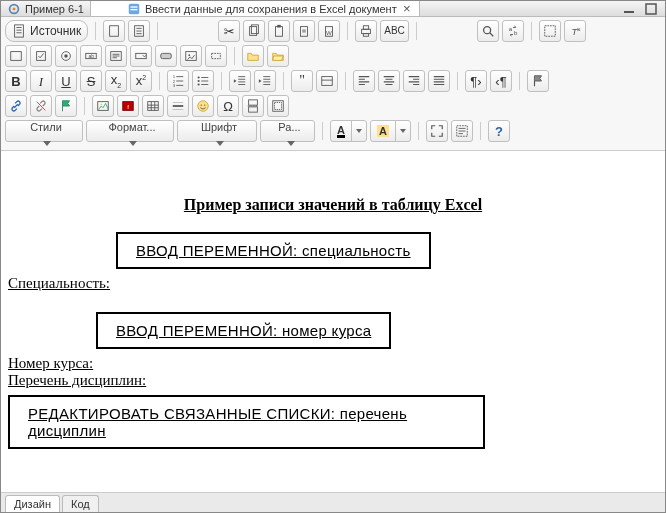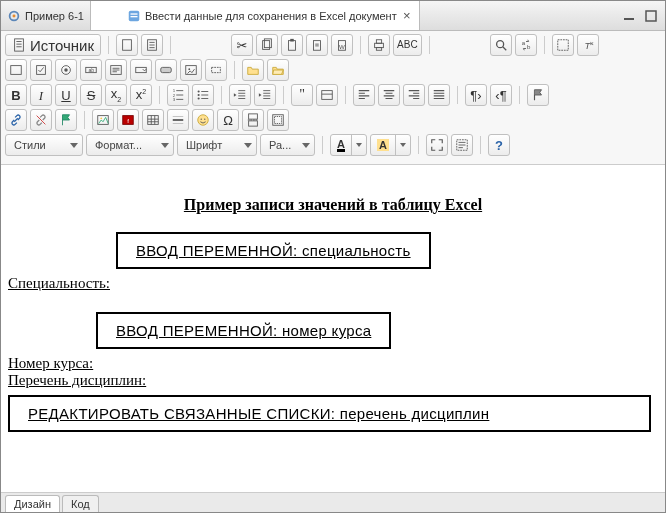--- a/index.html
+++ b/index.html
@@ -8,21 +8,21 @@
     font-family: Tahoma, Arial, sans-serif;
     font-size: 11px;
     background: #fff;
     width: 666px;
     height: 513px;
     border: 1px solid #888;
     overflow: hidden;
     position: relative;
   }
   .titlebar {
-    height: 30px;
+    height: 16px;
     background: linear-gradient(to bottom, #f5f5f5, #dddddd);
     border-bottom: 1px solid #bbb;
     display: flex;
     align-items: stretch;
     justify-content: center;
   }
   .tab {
     display: flex;
     align-items: center;
     padding: 0 6px;
@@ -70,39 +70,41 @@
     display: inline-flex;
     align-items: center;
     justify-content: center;
     color: #333;
     cursor: pointer;
     padding: 0 3px;
   }
   .tbbtn svg { width: 14px; height: 14px; display: block; }
   .tbbtn.text {
     padding: 0 6px;
-    font-size: 15px;
+    font-size: 12px;
+    border-radius: 9px;
   }
   .tbbtn .glyph { font-size: 13px; line-height: 1; color: #333; }
   .tbsep {
     width: 1px; height: 18px; background: #ccc;
     margin: 0 4px;
   }
   .combo {
     height: 22px;
     border: 1px solid #c0c0c0;
     background: linear-gradient(to bottom, #ffffff, #ececec);
     border-radius: 3px;
     display: inline-flex;
     align-items: center;
     padding: 0 4px 0 8px;
     font-size: 11px;
     color: #444;
     cursor: pointer;
     gap: 4px;
+    flex-direction: column;
   }
   .combo .caret {
     border-left: 4px solid transparent;
     border-right: 4px solid transparent;
     border-top: 5px solid #666;
     margin-left: 2px;
   }
   .splitbtn {
     height: 22px;
     border: 1px solid #c0c0c0;
@@ -186,21 +188,21 @@
     border-radius: 3px 3px 0 0;
     margin-right: 2px;
     color: #333;
     cursor: pointer;
   }
   .btab.active { background: #ffffff; }
   ::-webkit-scrollbar { width: 16px; }
   ::-webkit-scrollbar-track { background: #eee; }
   ::-webkit-scrollbar-thumb { background: #c0c0c0; border: 1px solid #a0a0a0; border-radius: 2px; }
   .row.indent1 .spacer { width: 100px; }
-  .fullbox { width: 643px; }
+  .fullbox { width: 477px; }
 </style>
 </head>
 <body>
 
 <div class="titlebar">
   <div class="tab">
     <svg class="tab-icon" viewBox="0 0 16 16">
         <circle cx="8" cy="8" r="5" fill="none" stroke="#5b86b8" stroke-width="2"></circle>
         <circle cx="8" cy="8" r="1.7" fill="#e58a2c"></circle>
       </svg>

